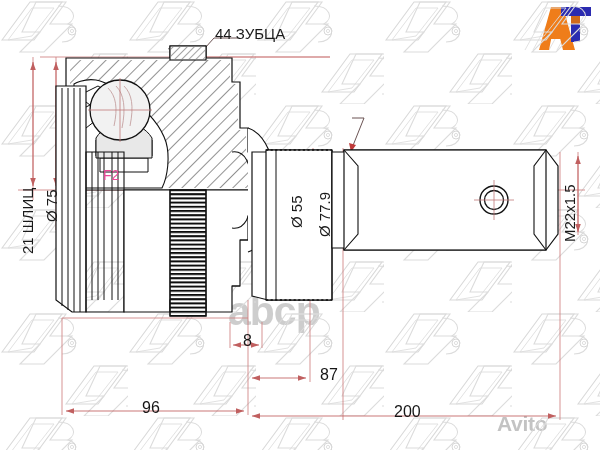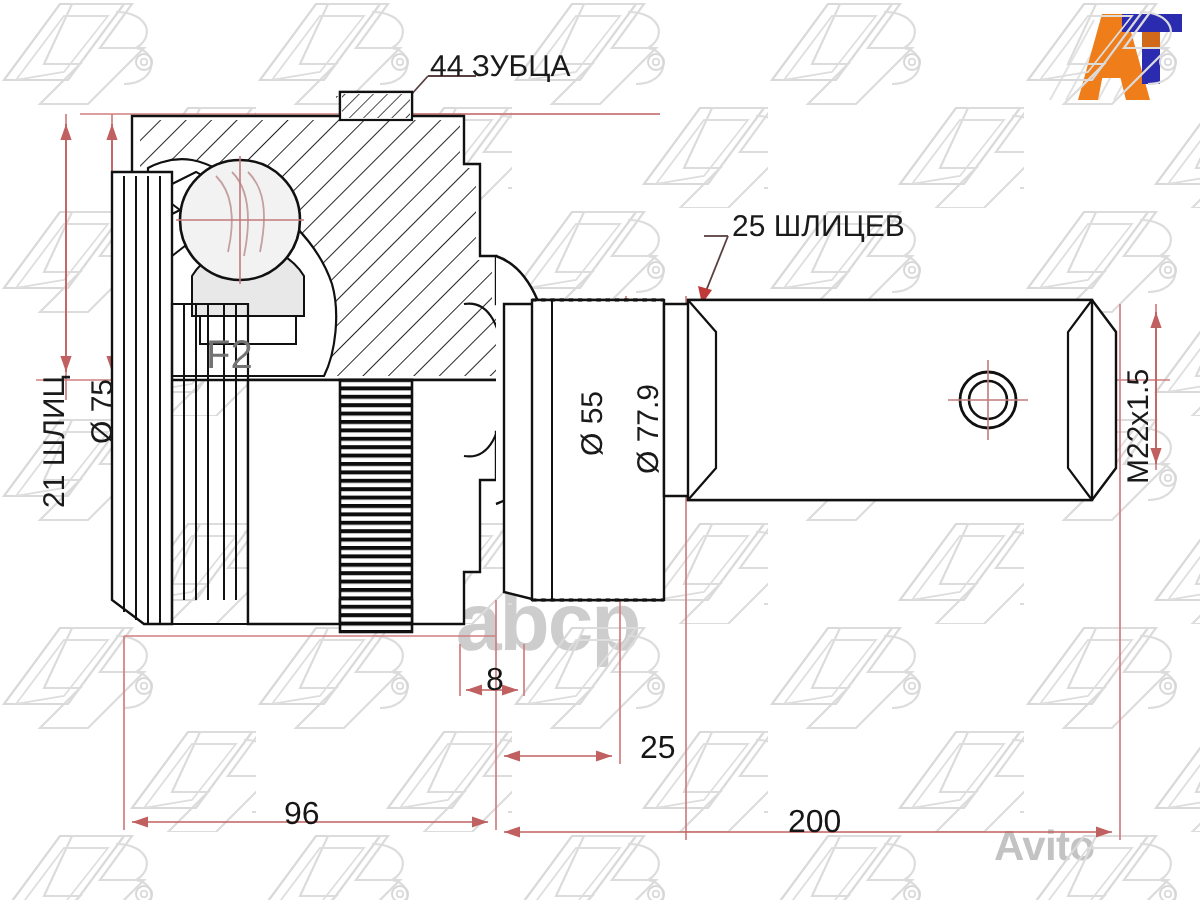--- a/index.html
+++ b/index.html
@@ -64,23 +64,23 @@
   }
   #splines-label {
     left: 366px;
     top: 106px;
     font-size: 15px;
     font-weight: normal;
   }
   #f2-label {
     left: 103px;
     top: 168px;
-    font-size: 20px;
-    font-weight: normal;
-    color: #737373;
+    font-size: 14px;
+    font-weight: normal;
+    color: #ec4899;
     text-align: right;
   }
   #shlic-label {
     left: 20px;
     top: 254px;
     font-size: 15px;
     font-weight: normal;
   }
   #d75-label {
     left: 44px;
@@ -414,39 +414,38 @@
   </svg>
 
   <div id="abcp-wm">abcp</div>
   <div id="avito-wm">Avito</div>
 
   <div id="text-layer" class="layer">
 
 
     <div id="teeth-label" class="lbl">44 ЗУБЦА</div>
 
-    <div id="splines-label" class="lbl">25 ШЛИЦЕВ</div>
 
     <div id="f2-label" class="lbl">F2</div>
 
     <div id="shlic-label" class="lbl vert">21 ШЛИЦ</div>
 
     <div id="d75-label" class="lbl vert">Ø 75</div>
 
     <div id="d55-label" class="lbl vert">Ø 55</div>
 
     <div id="d779-label" class="lbl vert">Ø 77.9</div>
 
     <div id="m22-label" class="lbl vert">M22x1.5</div>
 
     <div id="dim-54" class="dim">96</div>
 
     <div id="dim-8" class="dim">8</div>
 
-    <div id="dim-55" class="dim">25</div>
+    <div id="dim-55" class="dim">87</div>
 
     <div id="dim-100" class="dim">200</div>
   </div>
 
   <svg id="at-logo" viewBox="0 0 72 48" xmlns="http://www.w3.org/2000/svg">
 
     <g stroke="#e2e2e2" stroke-width="1" fill="none">
       <path d="M4,46 L26,6"></path>
         <path d="M12,46 L34,6"></path>
         <path d="M20,46 L42,6"></path>

